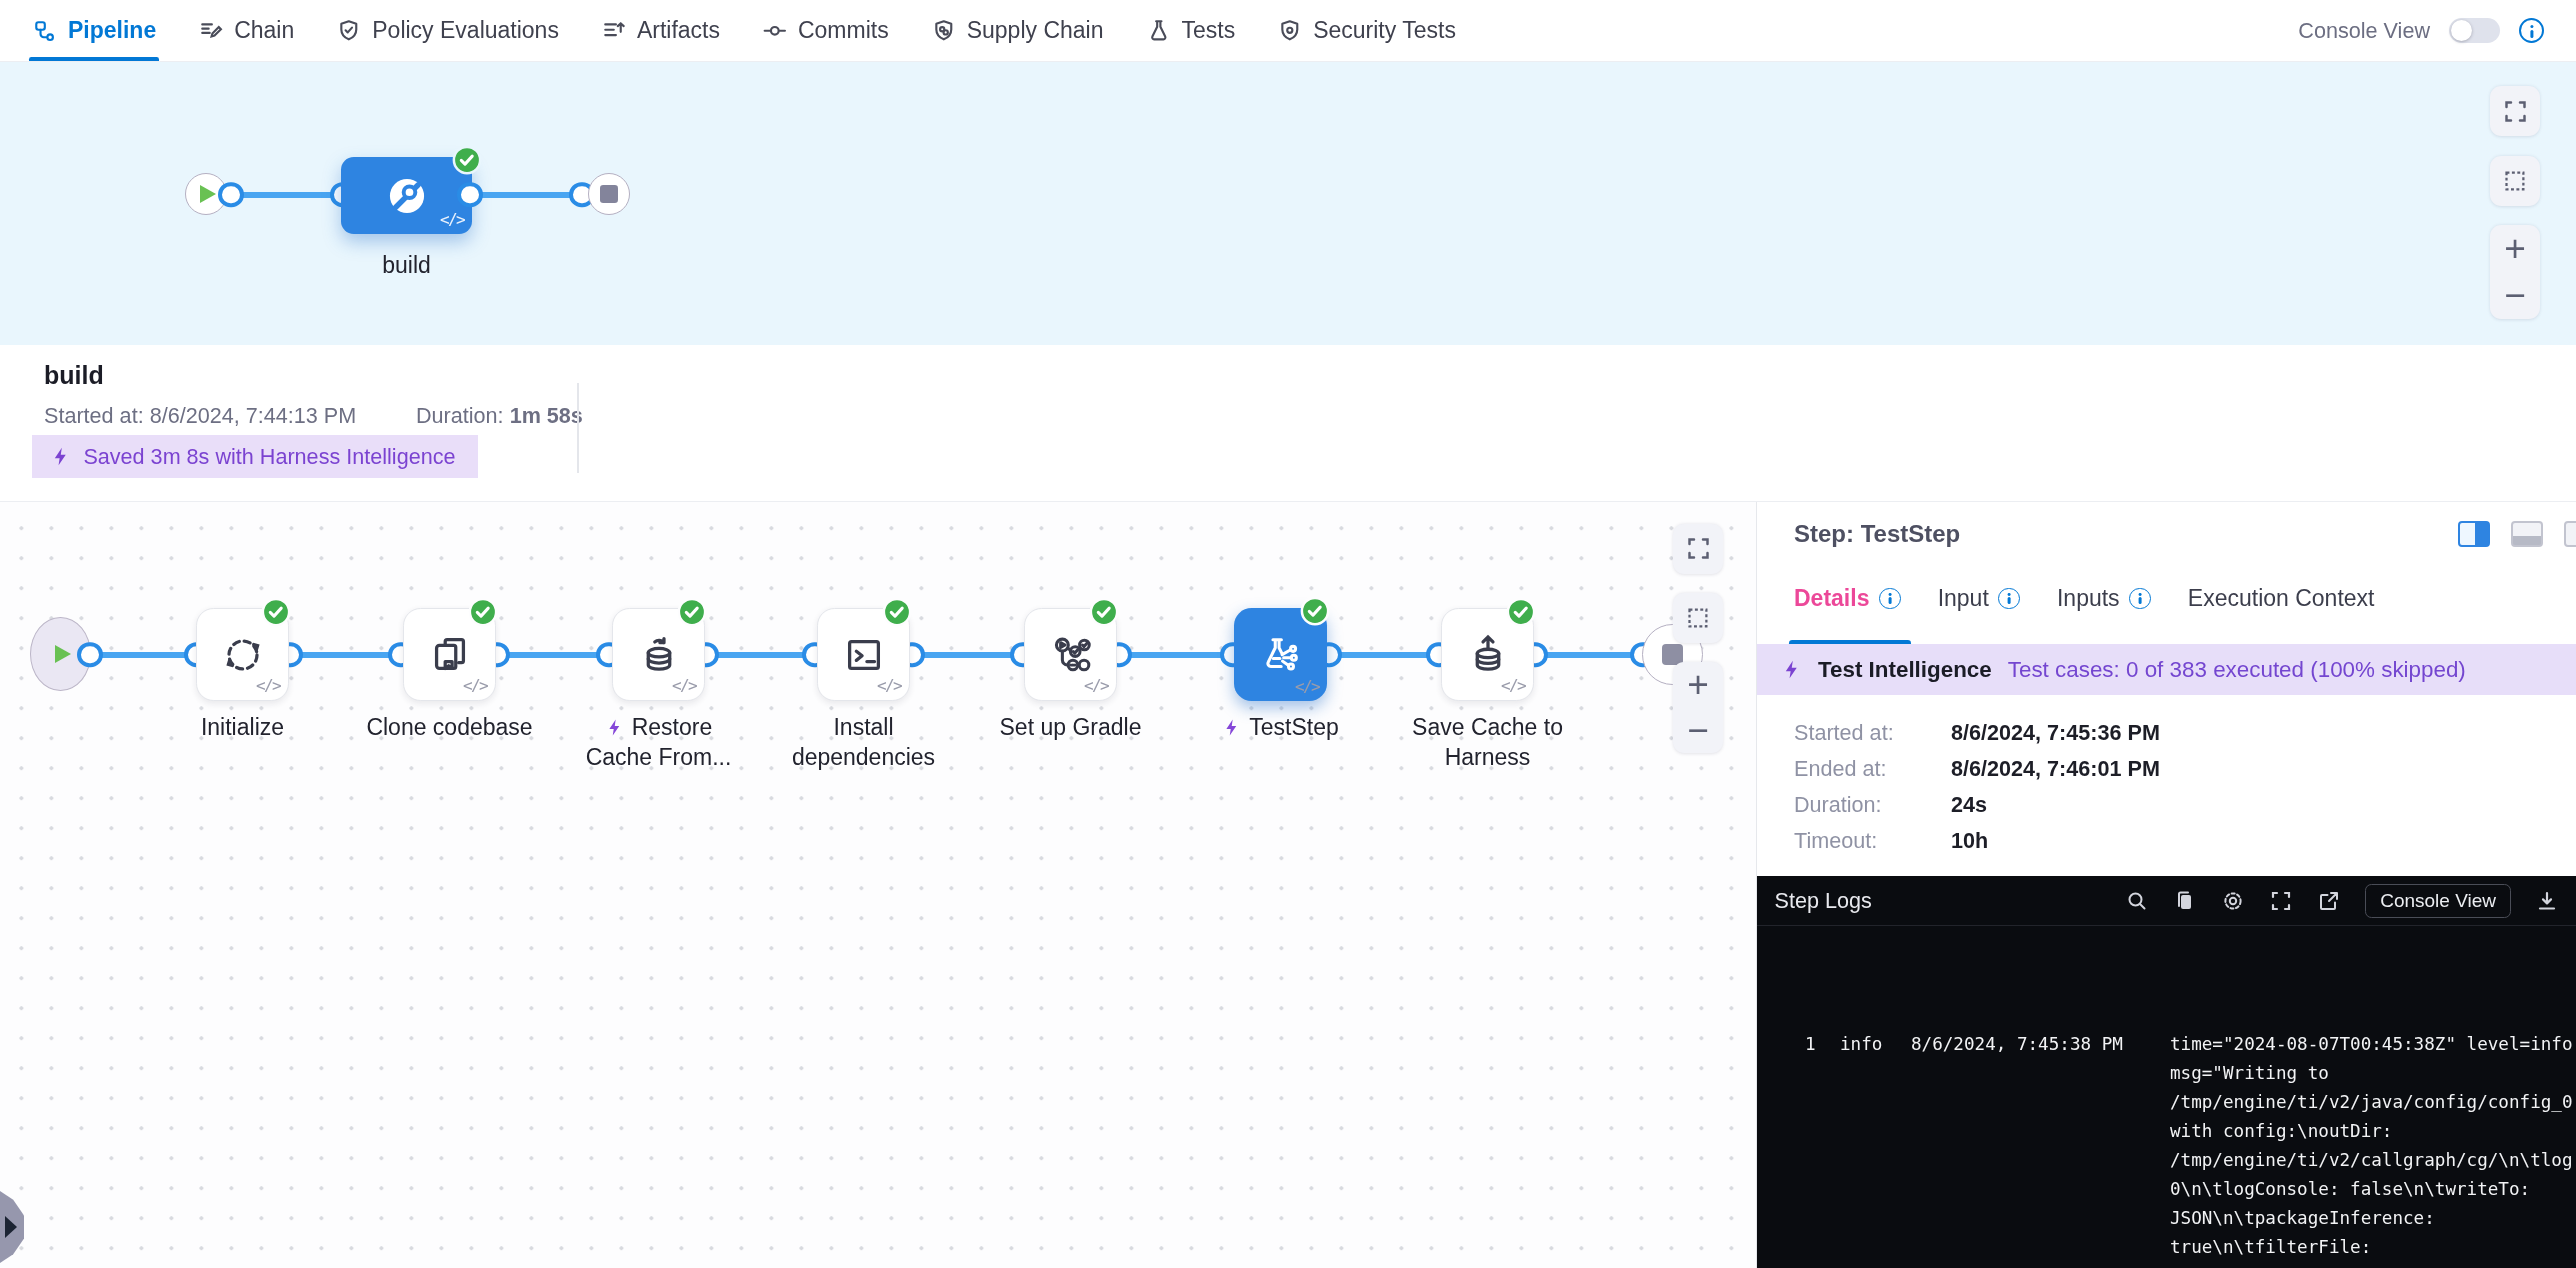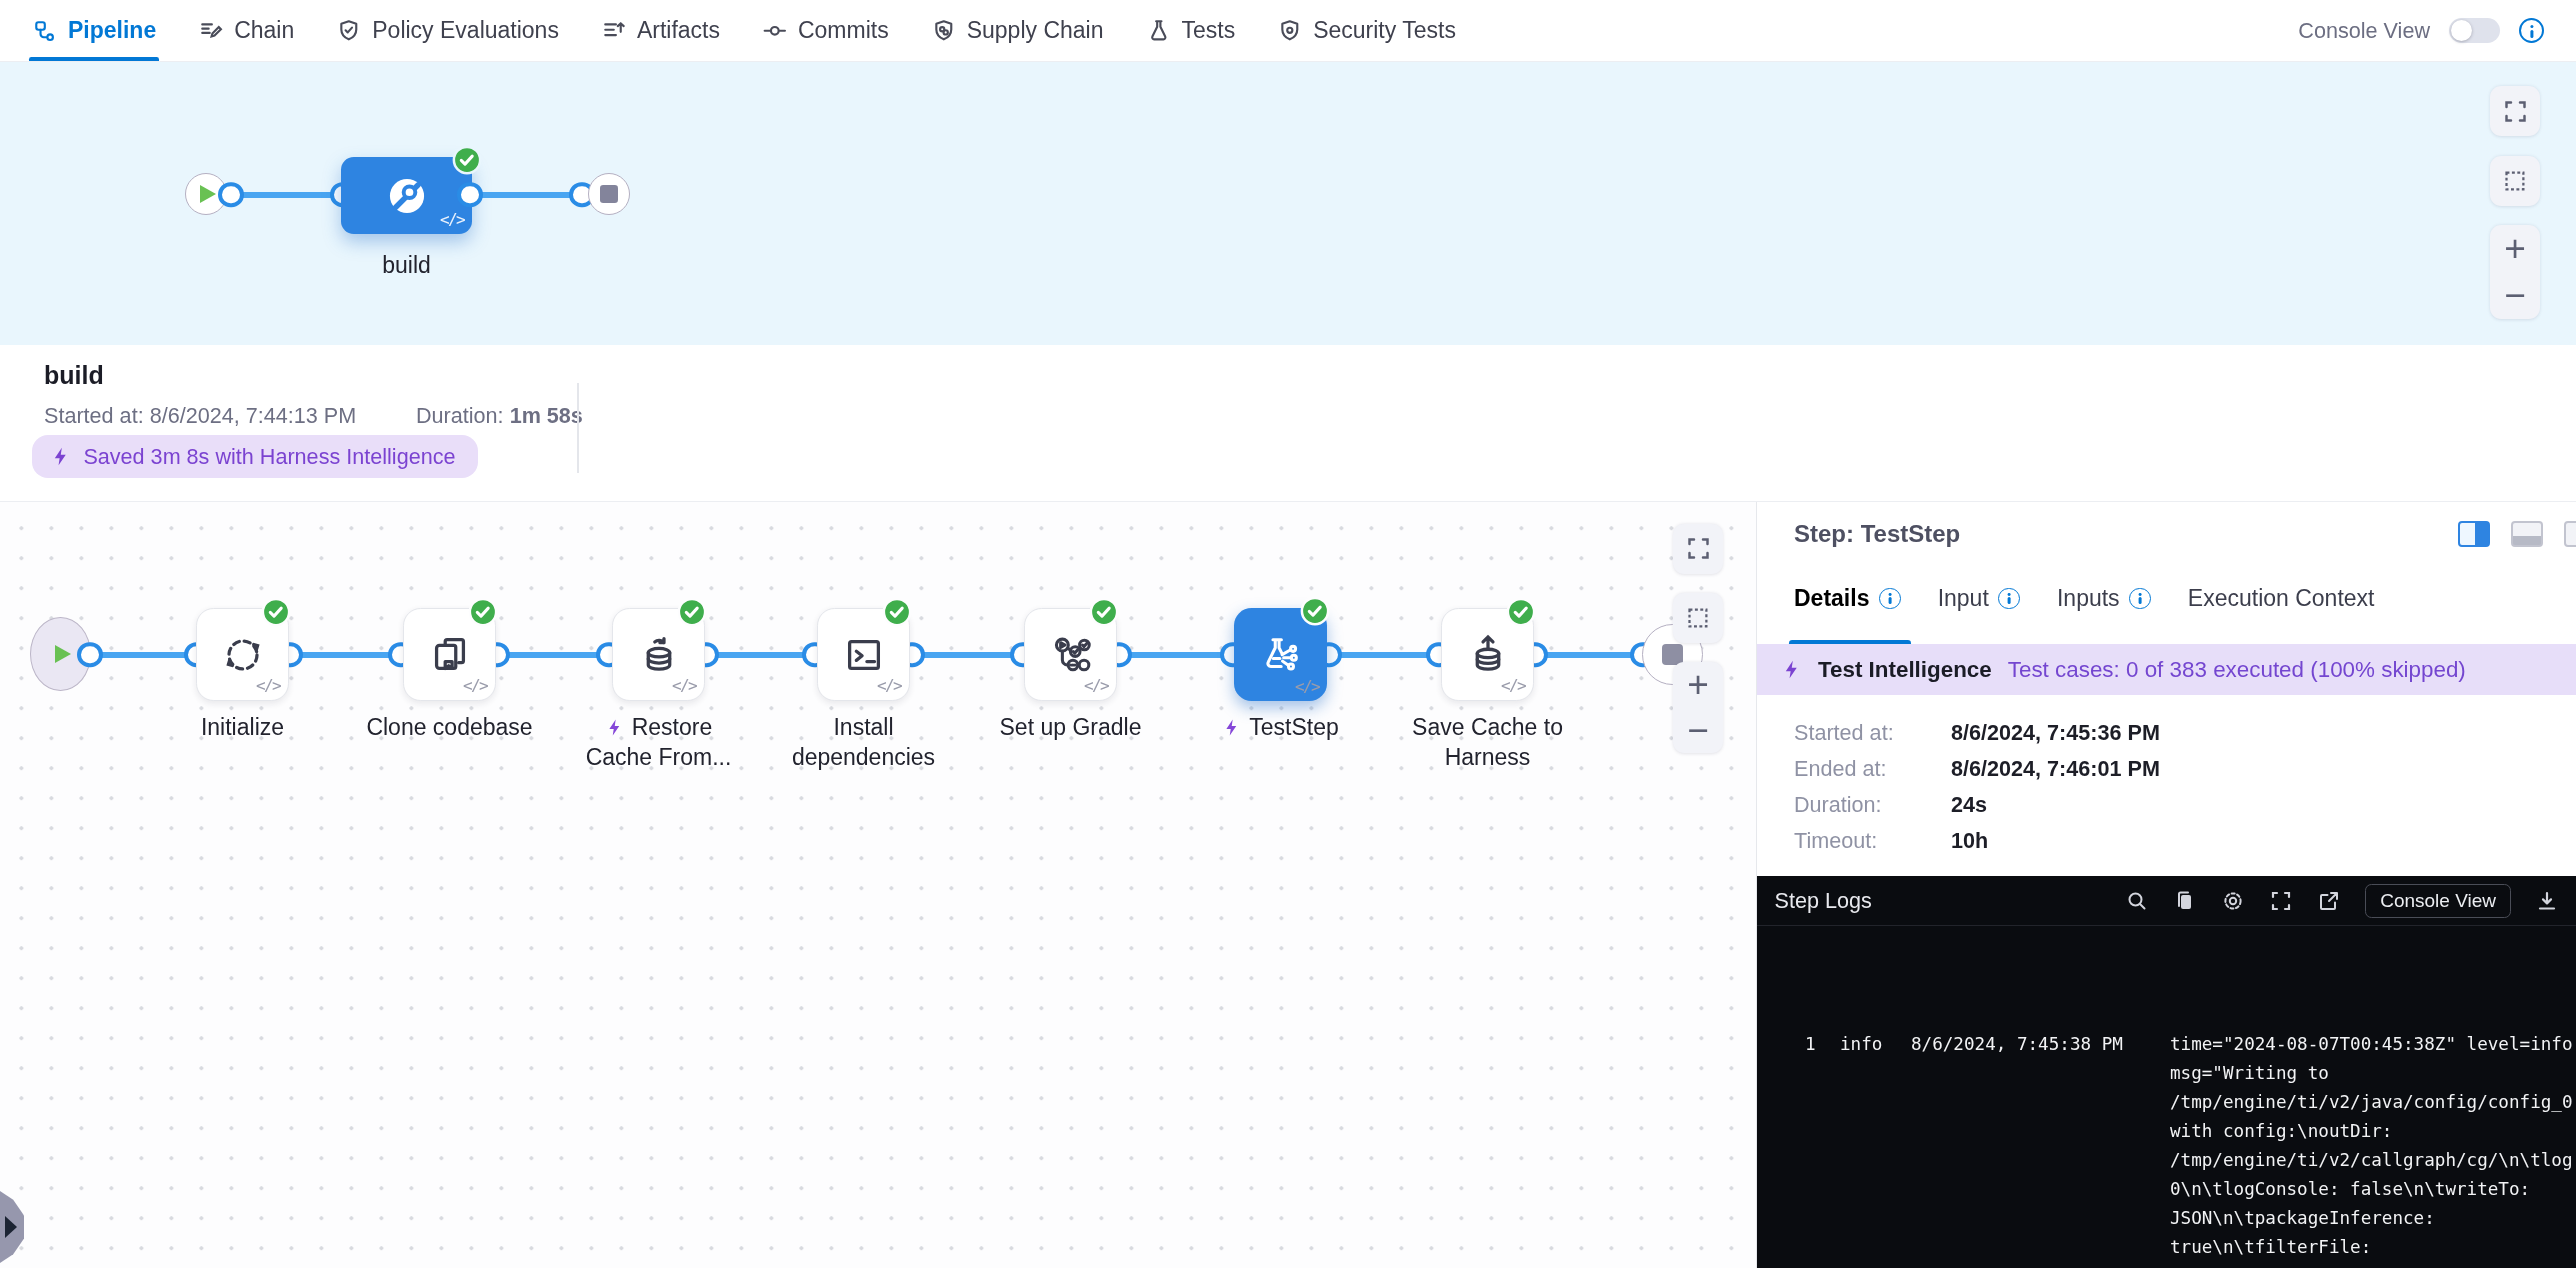--- a/index.html
+++ b/index.html
@@ -63,21 +63,21 @@
                align-items:center; justify-content:space-around; }
   .zoom-pill span { font-size:37px; color:#5c5f72; line-height:1; cursor:pointer; font-weight:300; }
 
   
   .build-strip { position:absolute; left:0; top:345px; width:2576px; height:157px; background:#fff;
                  border-bottom:1.6px solid #eceef2; }
   .build-title { position:absolute; left:44px; top:16px; font-size:25px; font-weight:700; color:#1b1c26; }
   .build-meta { position:absolute; left:44px; top:58px; font-size:21.6px; color:#6d6f83; }
   .meta-duration { position:absolute; left:416px; top:58px; font-size:21.6px; color:#6d6f83; }
   .strip-divider { position:absolute; left:577px; top:38px; width:1.6px; height:90px; background:#e4e6eb; }
-  .intel-badge { position:absolute; left:32px; top:90px; height:43px; border-radius:16px; background:#e9def9;
+  .intel-badge { position:absolute; left:32px; top:90px; height:43px; border-radius:0; background:#e9def9;
                  display:flex; align-items:center; gap:12.8px; padding:0 22.4px 0 17.6px;
                  font-size:21.6px; color:#7b43d1; }
   .bolt-svg { width:21px; height:21px; flex:0 0 auto; }
 
   
   .lower { position:absolute; left:0; top:502px; width:2576px; height:766px; }
   .flow-canvas { position:absolute; left:0; top:0; width:1756px; height:766px; background-color:#fdfdfe;
                  background-image:radial-gradient(#d8dadf 2.1px, transparent 2.1px);
                  background-size:30px 30px; background-position:6.4px 11.2px; }
   .start-oval { position:absolute; left:30px; top:115px; width:61px; height:74px; border-radius:50%;
@@ -104,21 +104,21 @@
   .layout-icons { position:absolute; right:29px; top:19px; display:flex; align-items:center; gap:21px; }
   .li-box { width:32px; height:25.6px; border-radius:4px; cursor:pointer; }
   .li-split { border:2.4px solid #2e84e1; background:linear-gradient(to right, #eef7ff 55%, #2e84e1 45%); }
   .li-bottom { border:2.4px solid #c2c4cf; background:linear-gradient(to bottom, #f2f3f7 58%, #b7bac6 42%); }
   .li-right { border:2.4px solid #c2c4cf; background:#f2f3f7; position:relative; }
   .li-right::after { content:""; position:absolute; right:2.4px; top:2.4px; bottom:2.4px; width:12.8px;
                      background:#b7bac6; border-radius:2.4px; }
   .li-minus { width:22.4px; height:4.8px; border-radius:2.4px; background:#8a8c9c; cursor:pointer; }
   .panel-tabs { position:absolute; left:37px; top:83px; display:flex; align-items:center; gap:37px; }
   .ptab { display:flex; align-items:center; gap:9.6px; font-size:23px; color:#3c3e4c; cursor:pointer; }
-  .ptab.active { font-weight:700; color:#000000; }
+  .ptab.active { font-weight:700; color:#ec4899; }
   .ptab-underline { position:absolute; left:32px; top:138px; width:122px; height:4.8px; background:#0278d5;
                     border-radius:3.2px 3.2px 0 0; }
   .ti-banner { position:absolute; left:0; top:142px; width:820px; height:51px; background:#e7def9;
                display:flex; align-items:center; gap:16px; padding:0 24px; }
   .ti-banner .t1 { font-size:22.4px; font-weight:600; color:#1b1c26; }
   .ti-banner .t2 { font-size:22.4px; color:#7446d0; cursor:pointer; }
   .detail-rows { position:absolute; left:37px; top:213px; }
   .drow { display:flex; height:36px; align-items:center; }
   .drow .dlabel { width:157px; font-size:21.6px; color:#8f92a4; }
   .drow .dvalue { font-size:21.6px; font-weight:700; color:#1d1e27; }

